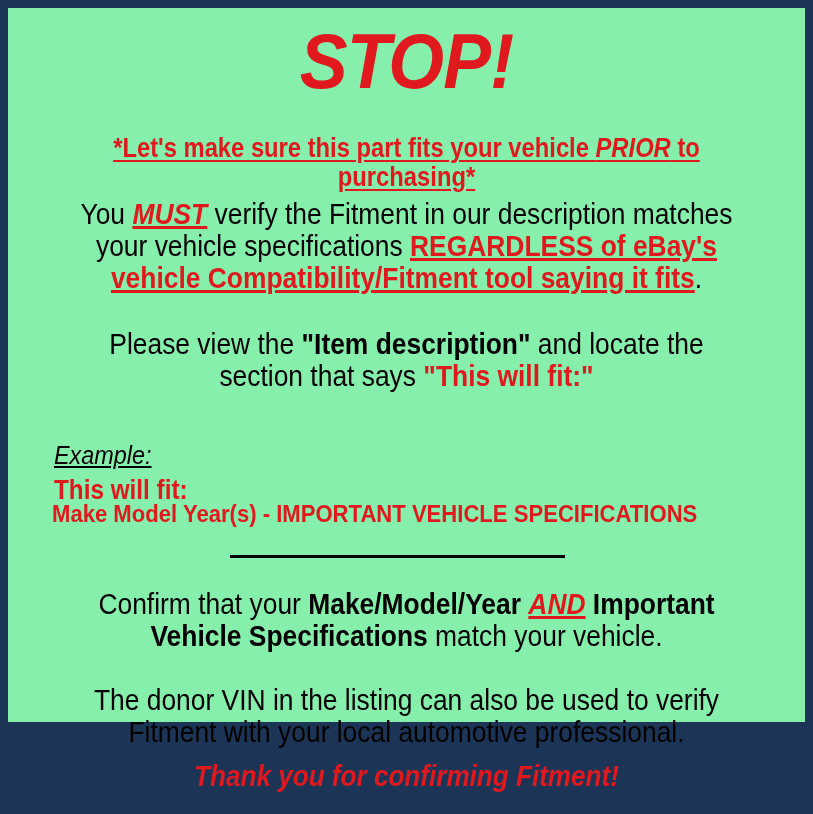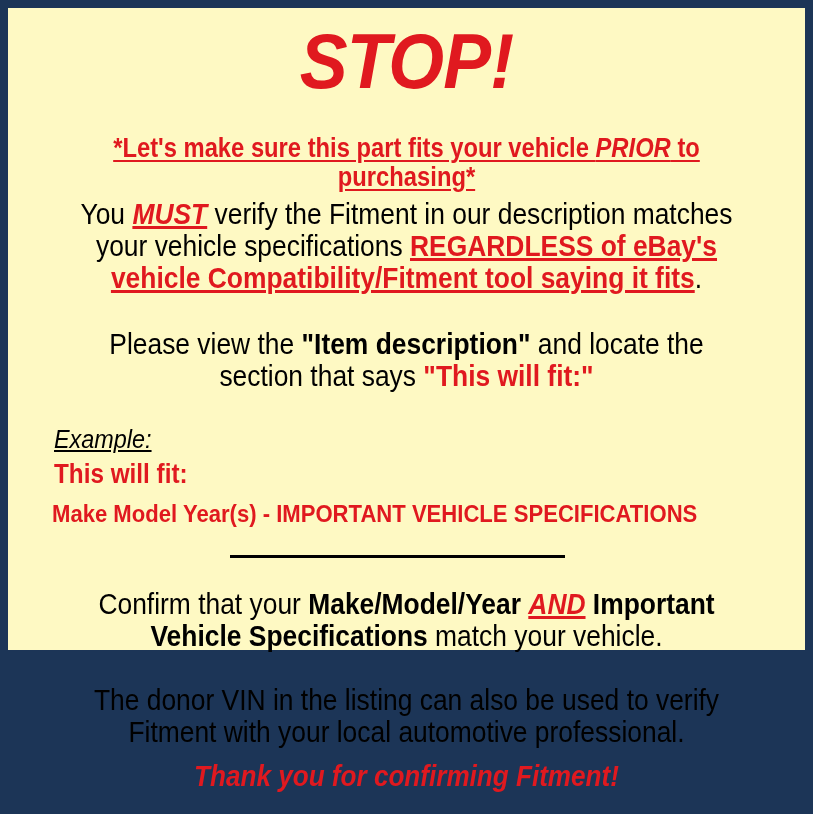--- a/index.html
+++ b/index.html
@@ -5,22 +5,22 @@
   html,body{margin:0;padding:0;}
   body{
     width:813px;height:814px;
     background:#1c3557;
     font-family:"Liberation Sans", sans-serif;
     overflow:hidden;
   }
   .frame{
     position:absolute;
     left:8px;top:8px;
-    width:797px;height:642px;
-    background:#fef9c3;
+    width:797px;height:714px;
+    background:#86efac;
     box-sizing:border-box;
   }
   .inner{
     position:relative;
     width:100%;height:100%;
     text-align:center;
   }
 
   
   .t{
@@ -63,21 +63,21 @@
   .redbu{color:#e0191f;font-weight:bold;text-decoration:underline;text-underline-offset:2px;}
 
   #p-must{ top:190px; }
   #p-view{ top:320px; }
   #p-confirm{ top:580px; }
   #p-vin{ top:676px; }
 
   .example-block{
     position:absolute;
     left:46px; right:22px;
-    top:416px;
+    top:432px;
     text-align:left;
     transform-origin:left top;
   }
   .example-label{
     font-size:26px;
     font-style:italic;
     text-decoration:underline;
     text-underline-offset:2px;
     color:#000;
     font-family:"Liberation Sans", sans-serif;

